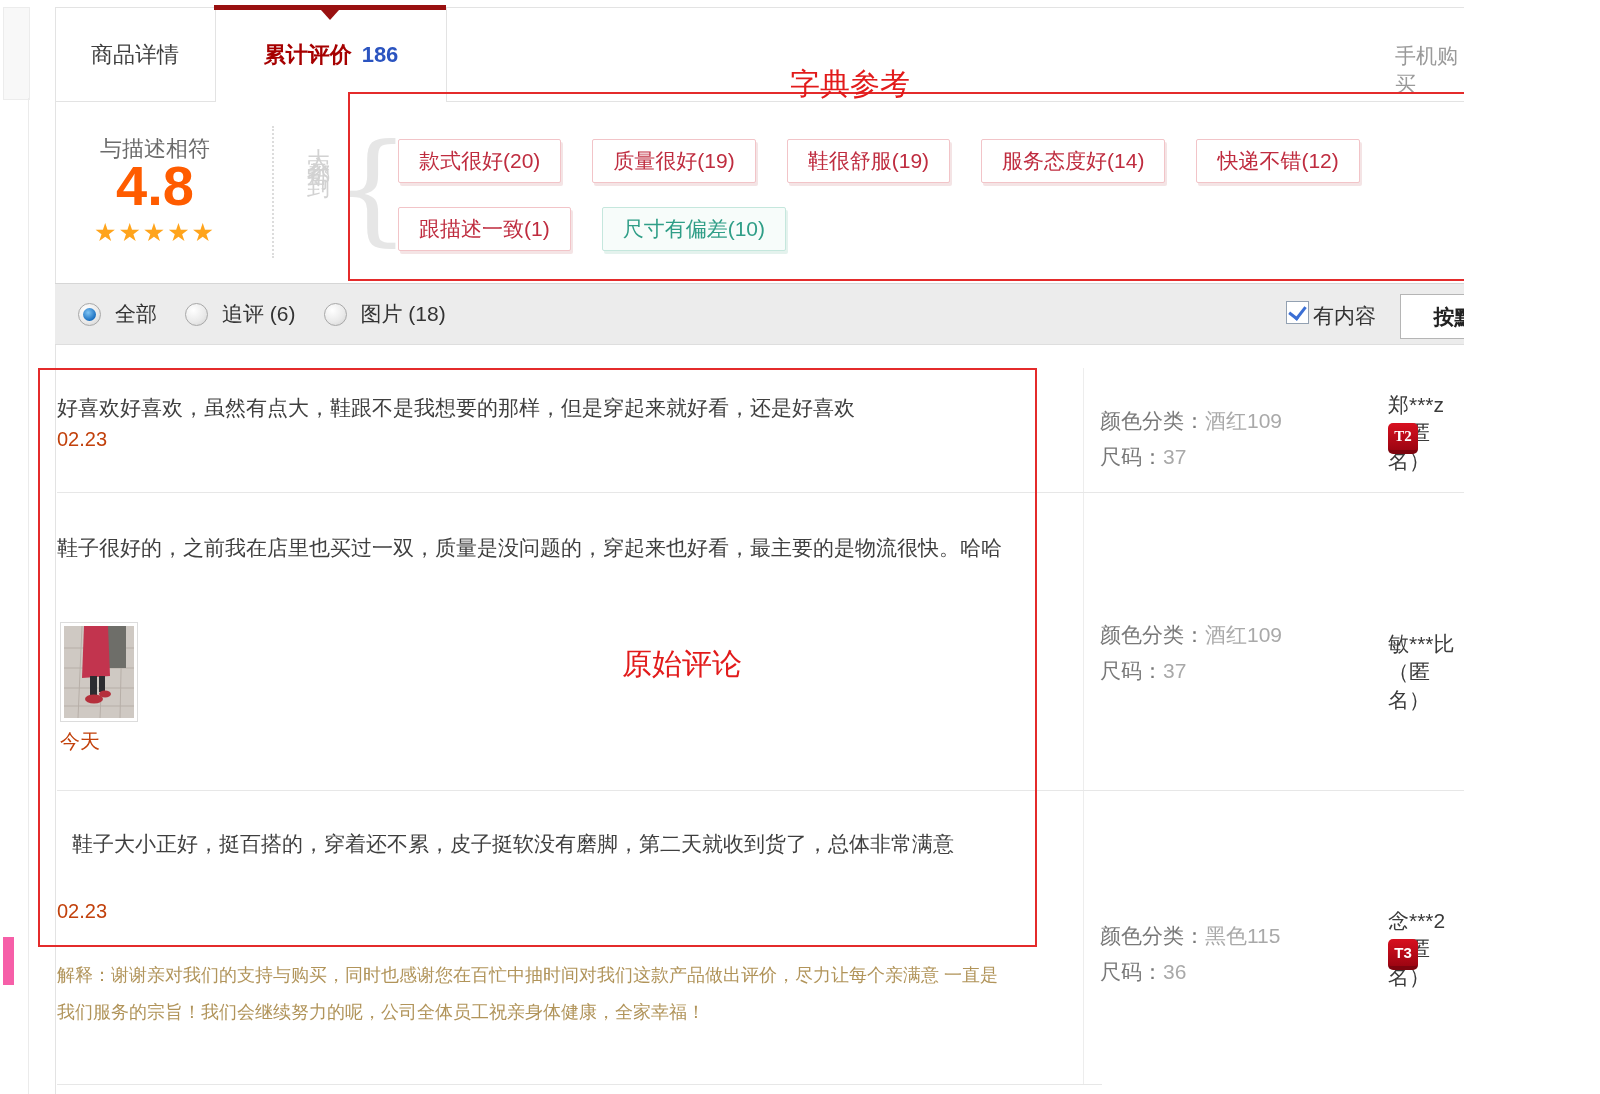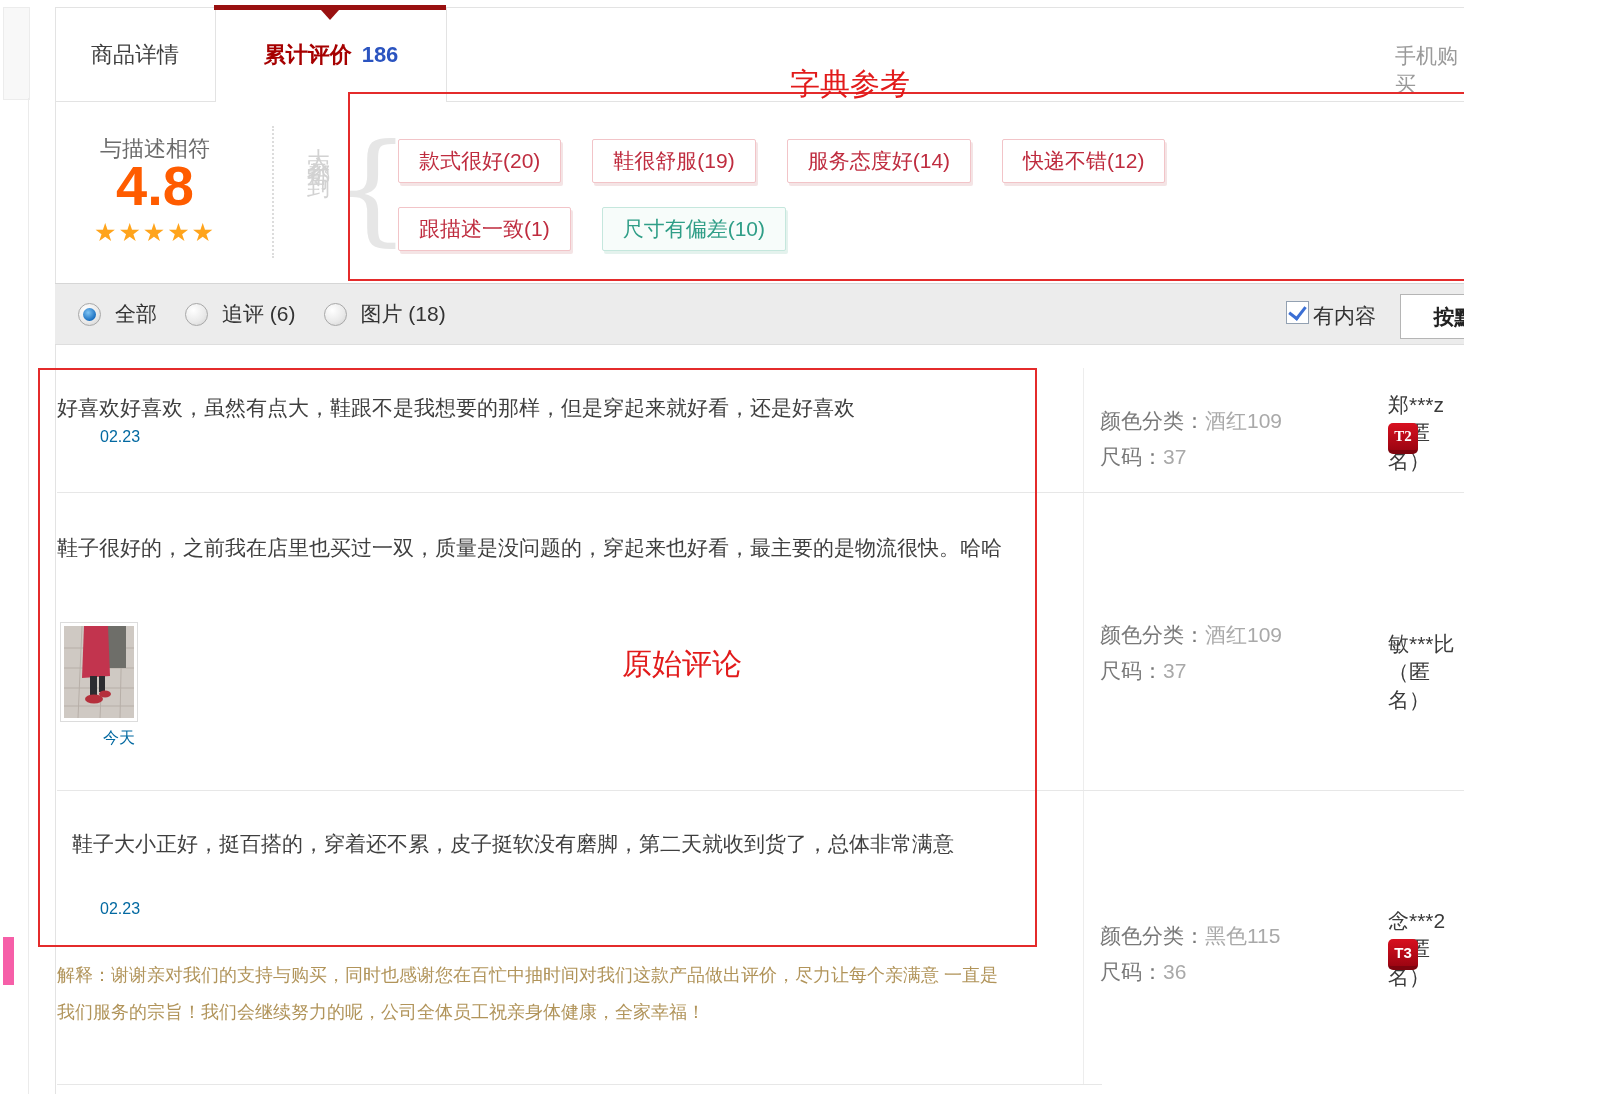--- a/index.html
+++ b/index.html
@@ -66,21 +66,21 @@
          border-right:3px solid #3b6fd4;border-bottom:3px solid #3b6fd4;transform:rotate(38deg);}
   .checkbox-label{left:1313px;top:302px;font-size:21px;color:#333;}
   .sort-btn{left:1400px;top:294px;width:168px;height:45px;background:#fff;border:1px solid #b5b5b5;
             display:flex;align-items:center;justify-content:center;gap:25px;font-size:21px;font-weight:bold;
             color:#222;box-sizing:border-box;cursor:pointer;}
   .sort-btn .chev{border-color:#444;}
 
   
   .col-divider{left:1083px;top:368px;width:1px;height:717px;background:#ededed;}
   .r-text{font-size:21px;line-height:36px;color:#3f3f3f;}
-  .r-date{font-size:16px;color:#0369a1;margin-left:43px;}
+  .r-date{font-size:20px;color:#c2410c;}
   .info-row{font-size:21px;margin-top:17px;}
   .info-row .lbl{color:#787878;}
   .info-row .val{color:#a9a9a9;}
   .user{font-size:21px;color:#3a3a3a;}
   .tbadge{width:30px;height:31px;border-radius:5px;background:linear-gradient(#d8101f,#9d0512);
           color:#fff;font-weight:bold;font-size:15px;display:flex;align-items:center;justify-content:center;
           border-bottom:4px solid #7d040e;box-sizing:border-box;}
   .hline{height:1px;background:#e7e7e7;}
   .photo{left:60px;top:622px;width:78px;height:100px;background:#fff;border:1px solid #dcdcdc;
          padding:3px;box-sizing:border-box;cursor:pointer;}
@@ -128,20 +128,21 @@
 
   <div class="abs sum-label">与描述相符</div>
   <div class="abs sum-score">4.8</div>
   <div class="abs sum-stars">★★★★★</div>
   <div class="abs dotted-div"></div>
   <div class="abs side-note">大家都写到</div>
   <div class="abs brace">{</div>
 
   <div class="abs tag-row tag-row1">
     <span class="tag">款式很好(20)</span>
+    <span class="tag">质量很好(19)</span>
     <span class="tag">鞋很舒服(19)</span>
     <span class="tag">服务态度好(14)</span>
     <span class="tag">快递不错(12)</span>
   </div>
   <div class="abs tag-row tag-row2">
     <span class="tag">跟描述一致(1)</span>
     <span class="tag negative">尺寸有偏差(10)</span>
   </div>
   <div class="abs more-tags-btn">
     <span class="chev"></span>

